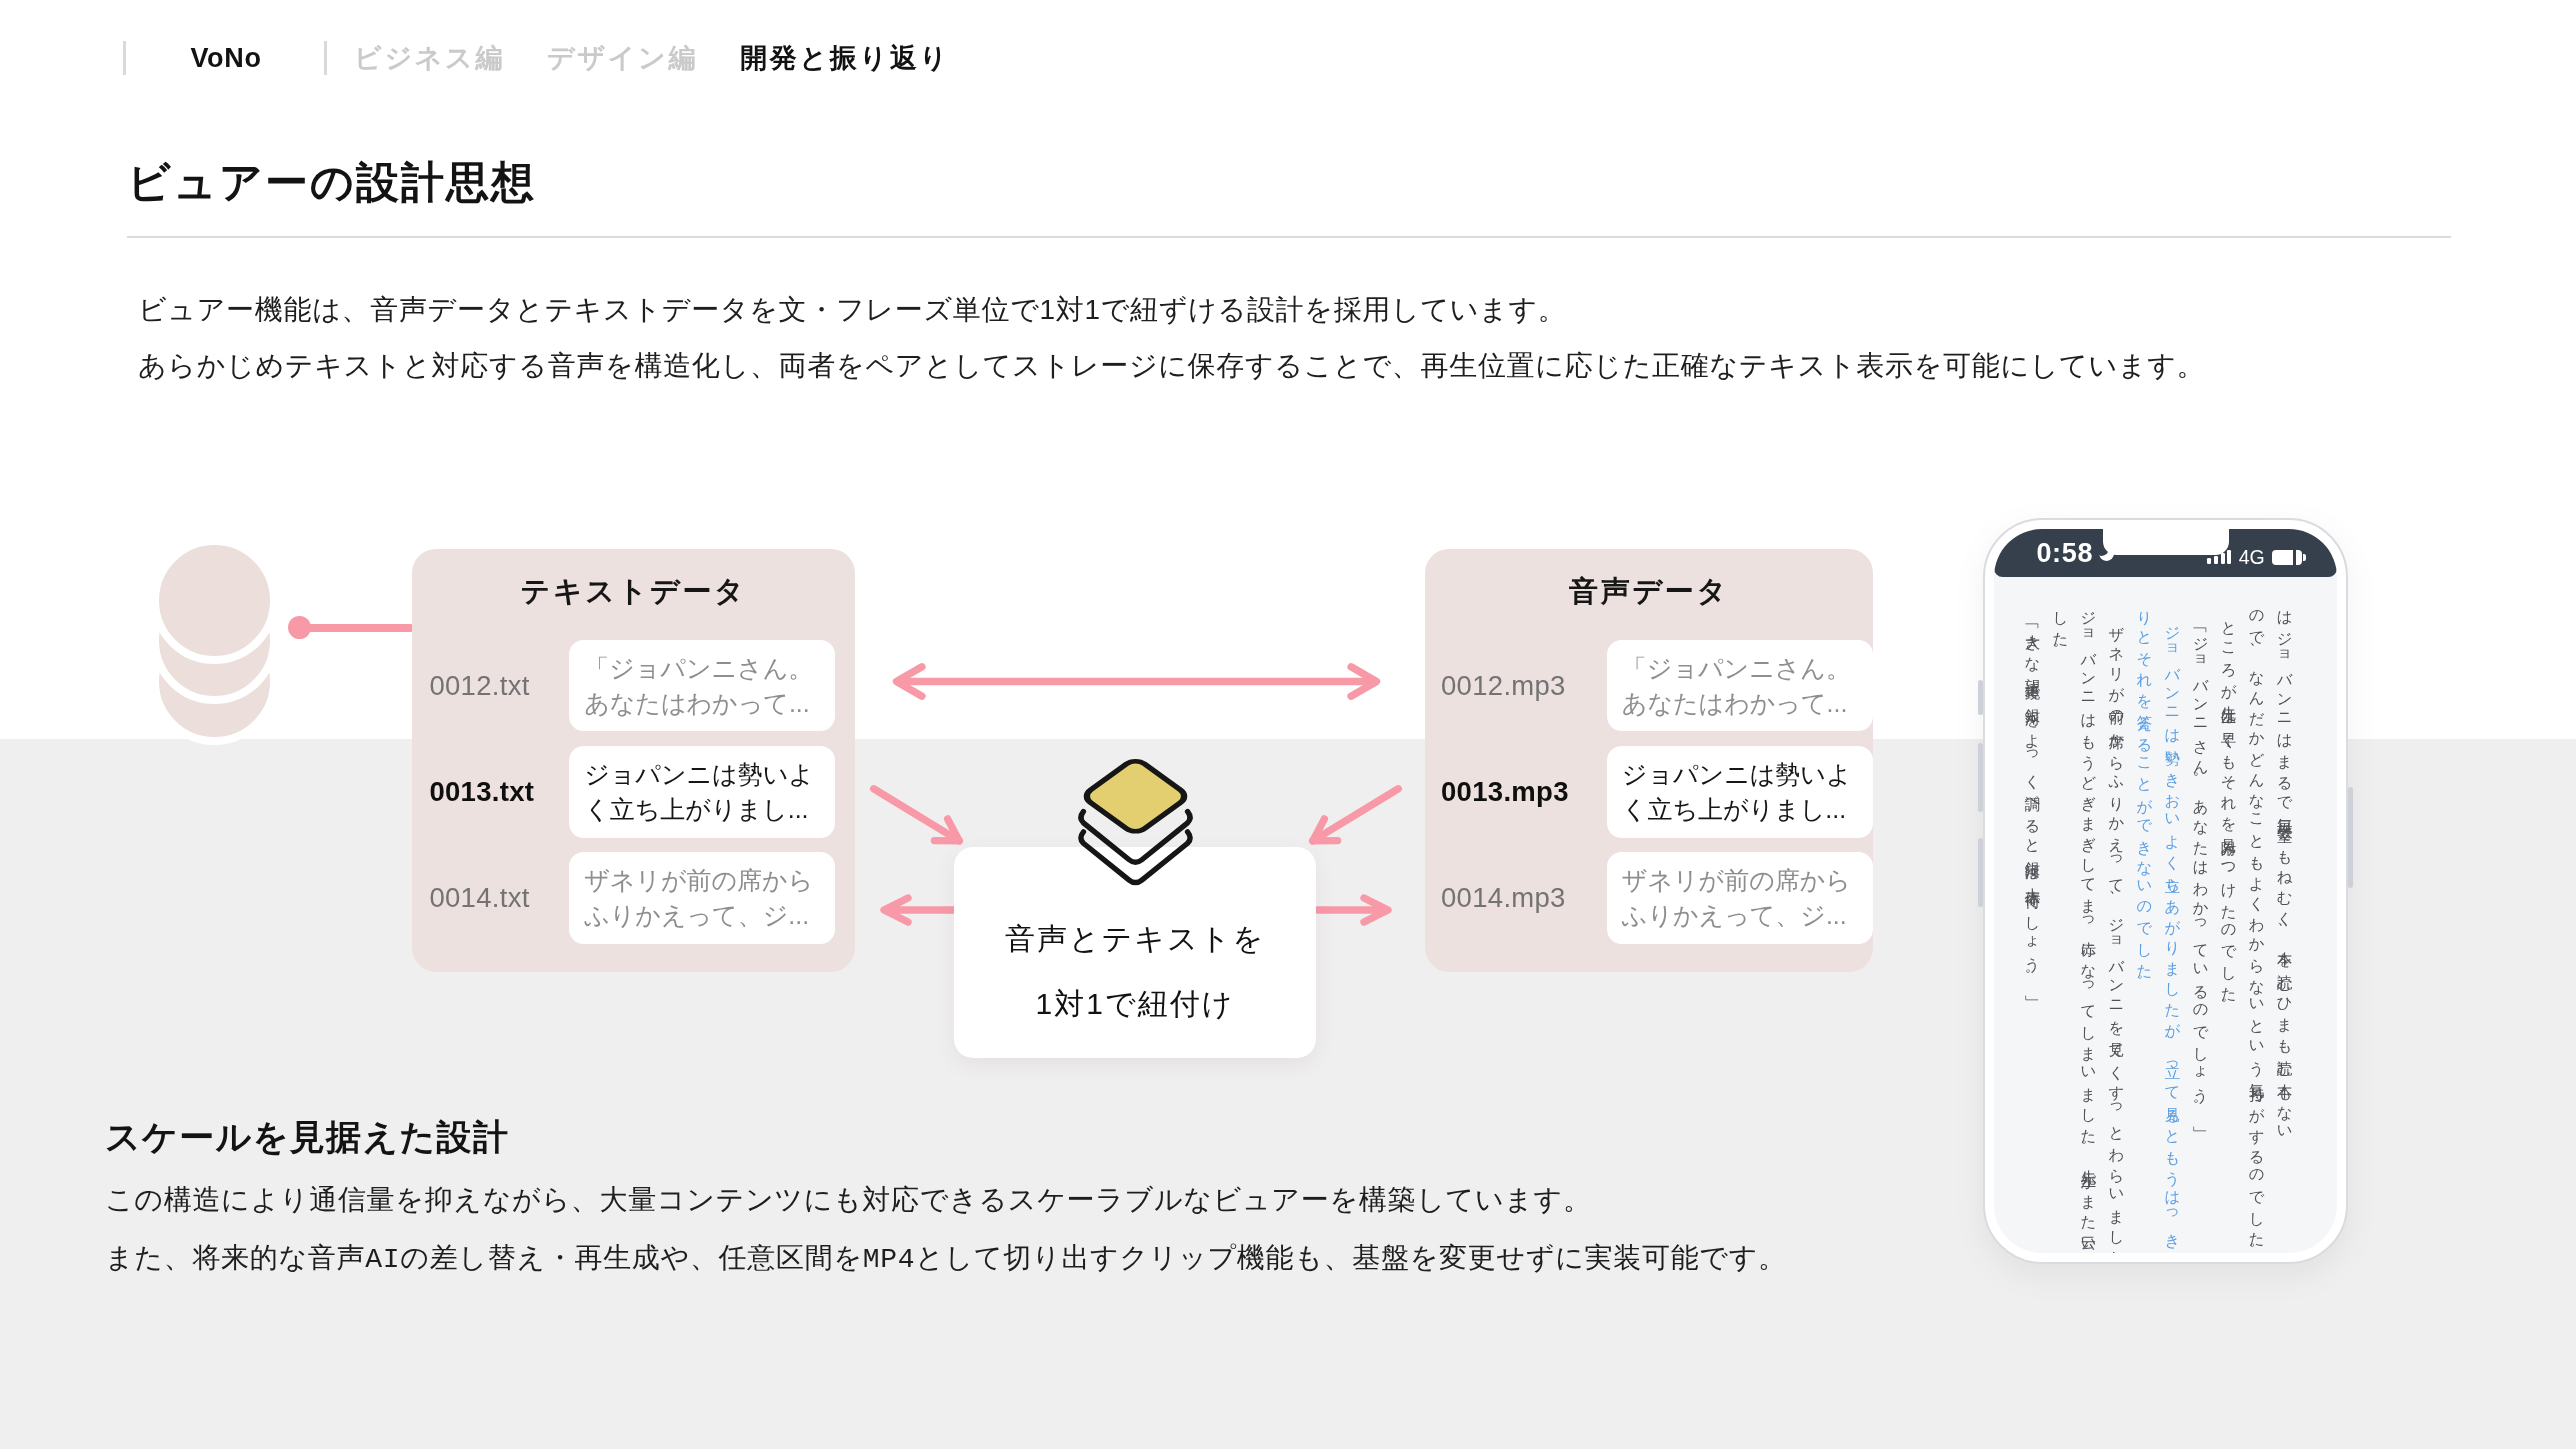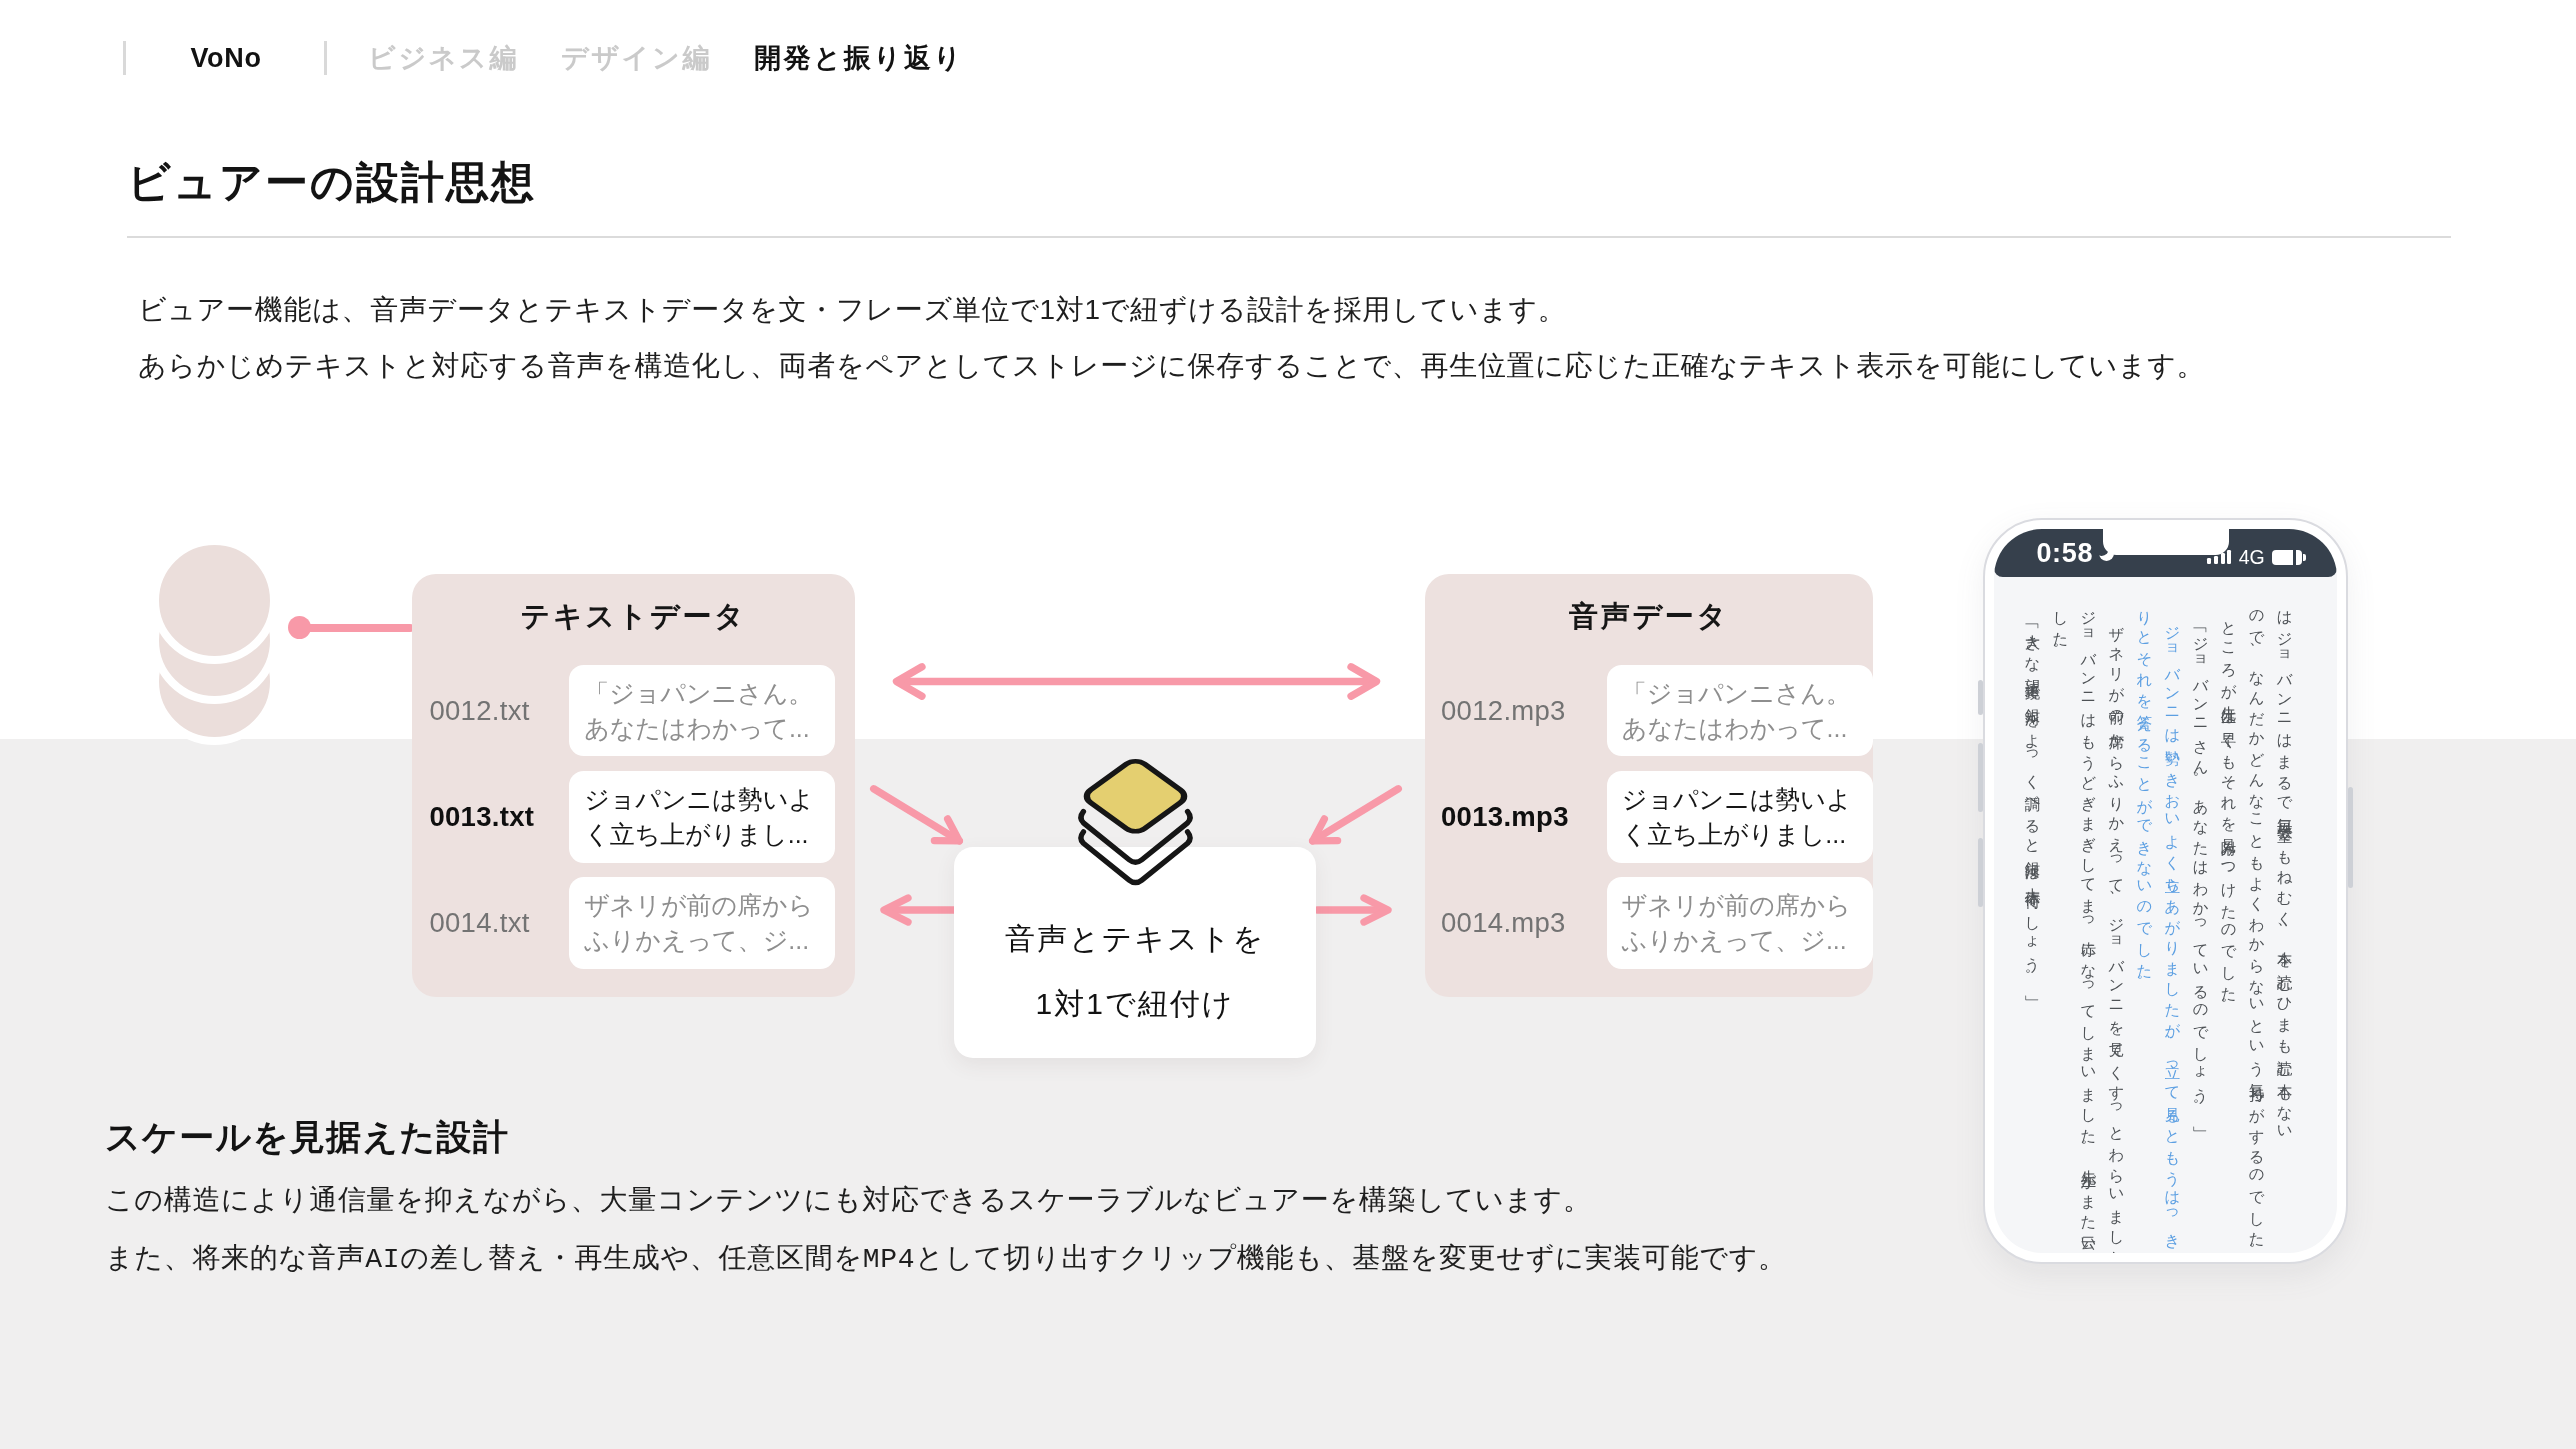--- a/index.html
+++ b/index.html
@@ -7,41 +7,41 @@
         font-family:"Liberation Sans","DejaVu Sans",sans-serif;}
   .nowrap{white-space:nowrap;}
 
   
   .gray-band{position:absolute;left:0;top:739px;width:2576px;height:710px;background:#F0EFEF;}
 
   
   .site-header{position:absolute;left:123px;top:38px;height:40px;display:flex;align-items:center;}
   .vbar{width:3.4px;height:34px;background:#D9D9D9;}
   .brand{margin-left:64px;margin-right:62px;font-size:27px;font-weight:700;color:#121212;letter-spacing:0.7px;}
-  .nav-items{display:flex;align-items:center;margin-left:41px;gap:42px;}
+  .nav-items{display:flex;align-items:center;margin-left:27px;gap:42px;}
   .nav-item{font-size:27px;letter-spacing:2.7px;color:#CACACA;font-weight:600;cursor:pointer;}
   .nav-item.active{color:#121212;}
 
   
   .page-title{position:absolute;left:127px;top:154px;font-size:43px;font-weight:700;color:#131313;letter-spacing:2px;}
   .title-divider{position:absolute;left:127px;top:236px;width:2324px;height:2px;background:#DBDBDB;}
   .intro{position:absolute;left:138px;top:282px;font-size:28px;line-height:56px;color:#1E1E1E;letter-spacing:0.7px;}
 
   
   .db-icon{position:absolute;left:151px;top:537px;width:127px;height:208px;}
   .db-c{position:absolute;left:0;width:127px;height:127px;border-radius:50%;background:#EBDEDB;
         border:8.7px solid #ffffff;box-sizing:border-box;}
   .db-c.bot{top:81px;z-index:1;}
   .db-c.mid{top:40px;z-index:2;}
   .db-c.top{top:0;z-index:3;}
   .connector-dot{position:absolute;left:288px;top:616px;width:23px;height:23px;border-radius:50%;background:#F899A8;}
   .connector-line{position:absolute;left:300px;top:624px;width:114px;height:8px;background:#F899A8;border-radius:4px;}
 
   
-  .panel{position:absolute;top:549px;height:423px;background:#EDE1DF;border-radius:24px;margin-top:25px;}
+  .panel{position:absolute;top:549px;height:423px;background:#EDE1DF;border-radius:24px;}
   .panel.text-panel{left:412px;width:443px;}
   .panel.audio-panel{left:1425px;width:448px;}
   .panel-title{position:absolute;top:23px;left:0;right:0;text-align:center;
                font-size:29px;font-weight:700;color:#161616;letter-spacing:2.7px;}
   .panel-rows{position:absolute;left:0;right:0;top:91px;display:flex;flex-direction:column;gap:14.8px;}
   .file-row{display:flex;align-items:center;}
   .file-label{font-size:27.5px;color:#737373;letter-spacing:0.3px;}
   .text-panel .file-label{width:140px;margin-left:17.4px;}
   .audio-panel .file-label{width:166px;margin-left:16px;}
   .bubble{background:#ffffff;border-radius:14.8px;padding:10.7px 14.8px;width:236px;

